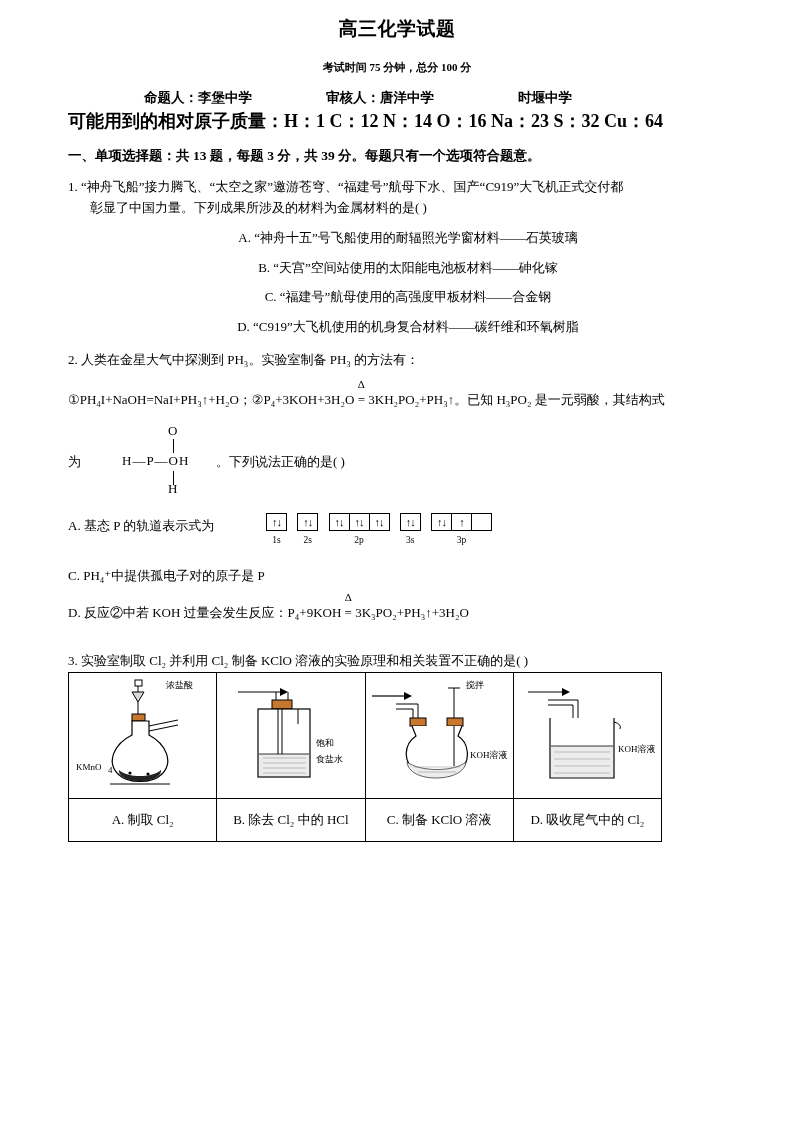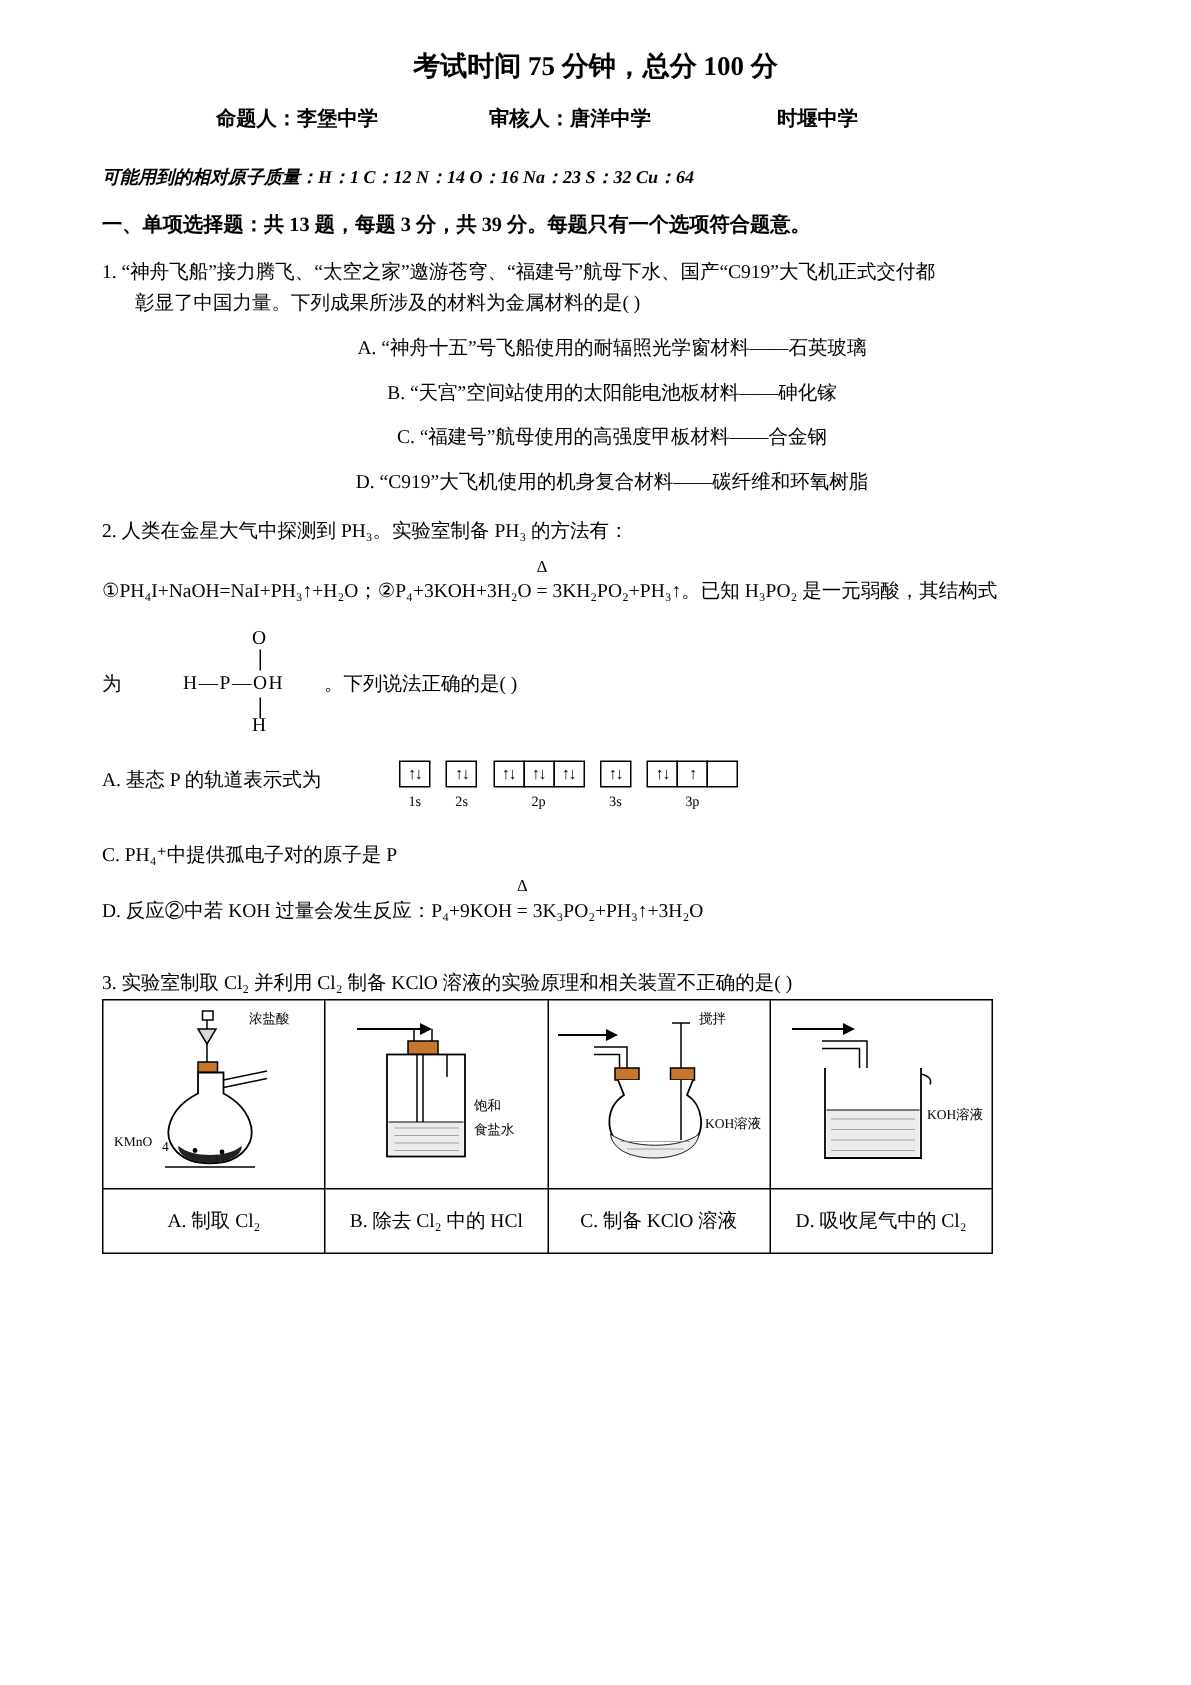--- a/index.html
+++ b/index.html
@@ -31,39 +31,38 @@
   }
   .title2 {
     text-align: center;
     font-size: 19px;
     font-weight: bold;
     margin-top: 16px;
     letter-spacing: 0.5px;
   }
   .subtitle {
     text-align: center;
-    font-size: 18px;
-    font-weight: bold;
-    margin-top: 32px;
+    font-size: 11px;
+    font-weight: bold;
+    margin-top: 18px;
   }
   .peoplerow {
     display: flex;
     margin-top: 14px;
     font-size: 13.5px;
     font-weight: bold;
     padding-left: 76px;
   }
   .peoplerow .cell1 { width: 182px; }
   .peoplerow .cell2 { width: 192px; }
   .peoplerow .cell3 { }
   .atomline {
-    margin-top: 22px;
-    font-size: 12px;
-    font-weight: bold;
-    font-style: italic;
+    margin-top: 2px;
+    font-size: 18px;
+    font-weight: bold;
   }
   .sec-head {
     margin-top: 14px;
     font-size: 13.5px;
     font-weight: bold;
   }
   .q {
     margin-top: 11px;
     font-size: 13px;
     line-height: 1.65;
@@ -214,20 +213,21 @@
     font-size: 13px;
   }
   .fig-svg { display: block; margin: 0 auto; }
   .lbl-sm { font-size: 9px; font-family: "Liberation Serif", serif; }
 </style>
 </head>
 <body>
 
 <div class="page">
 
+  <div class="title2">高三化学试题</div>
   <div class="subtitle">考试时间 75 分钟，总分 100 分</div>
 
   <div class="peoplerow">
     <div class="cell1">命题人：李堡中学</div>
     <div class="cell2">审核人：唐洋中学</div>
     <div class="cell3">时堰中学</div>
   </div>
 
   <div class="atomline">可能用到的相对原子质量：H：1    C：12   N：14   O：16   Na：23   S：32   Cu：64</div>
 

